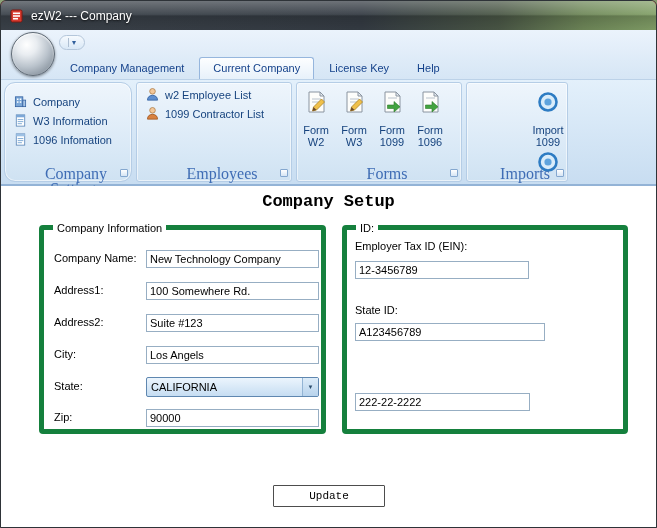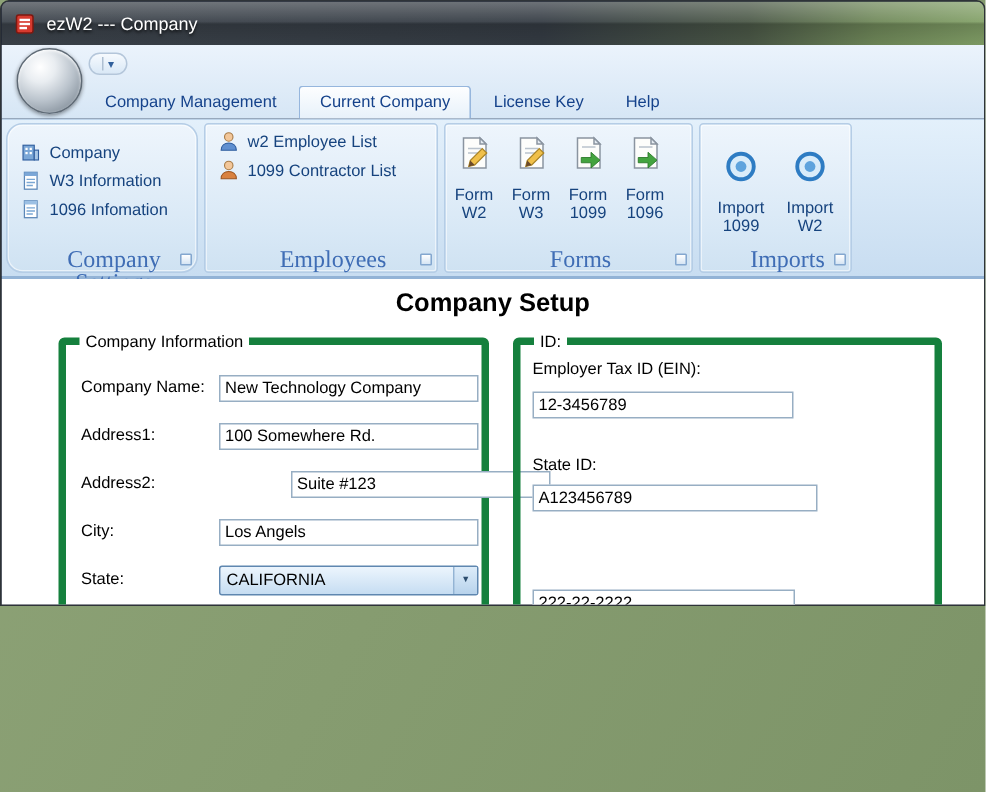--- a/index.html
+++ b/index.html
@@ -5,23 +5,23 @@
   html,body{margin:0;padding:0;}
   body{
     width:657px;height:528px;
     background:linear-gradient(120deg,#8fa478,#7d9468);
     font-family:"Liberation Sans",sans-serif;
     font-size:11px;color:#000;
     overflow:hidden;
   }
   *{box-sizing:border-box;}
   .window{
-    width:657px;height:404px;position:relative;
+    width:657px;height:528px;position:relative;
     border:1px solid #2e3338;border-radius:6px 6px 0 0;
-    overflow:hidden;background:#0f172a;
+    overflow:hidden;background:#ef4444;
   }
   
   .titlebar{
     height:29px;display:flex;align-items:center;gap:6px;padding-left:8px;
     background:
       linear-gradient(to bottom, rgba(255,255,255,.28), rgba(255,255,255,.06) 46%, rgba(0,0,0,.18) 52%, rgba(0,0,0,.05)),
       linear-gradient(to right, #3c434b 0%, #353c44 55%, #4b5847 76%, #70895a 89%, #83a168 100%);
   }
   .title-text{color:#fff;font-size:12px;text-shadow:0 1px 2px rgba(0,0,0,.75);}
   .app-icon{width:16px;height:16px;display:inline-block;}
@@ -64,21 +64,21 @@
   }
   .group{
     position:relative;border:1px solid #b5cde6;border-radius:3px;
     background:linear-gradient(#eef5fc,#d8e8f6 72%,#cfe2f2);
     box-shadow:inset 0 0 0 1px rgba(255,255,255,.55);
     padding-bottom:15px;
   }
   .g-settings{width:128px;padding-top:9px;border-radius:11px;}
   .g-emp{width:156px;padding-top:2px;}
   .g-forms{width:166px;display:flex;justify-content:flex-start;align-items:flex-start;padding-top:5px;}
-  .g-imports{width:102px;display:flex;justify-content:space-evenly;align-items:center;padding-top:5px;}
+  .g-imports{width:102px;display:flex;justify-content:space-evenly;align-items:flex-end;padding-top:5px;flex-direction:column;}
   .gfooter{
     position:absolute;left:16px;right:0;bottom:0;height:15px;line-height:15px;
     text-align:center;font-size:16px;color:#3f6db5;font-family:Liberation Serif, serif;
   }
   .launcher{
     position:absolute;right:3px;top:3px;width:8px;height:8px;
     border:1px solid #84a7cf;border-radius:1px;
     background:linear-gradient(#ffffff,#d6e5f4);cursor:pointer;
   }
   .vitem{
@@ -88,21 +88,21 @@
   .icon15{width:15px;height:15px;flex:0 0 15px;display:inline-flex;}
   .bigbtn{
     width:38px;display:flex;flex-direction:column;align-items:center;
     font-size:11px;line-height:12px;color:#16437e;padding-top:2px;cursor:pointer;text-align:center;
   }
   .icon24{width:24px;height:24px;display:inline-flex;margin-bottom:10px;}
   
   .main{position:relative;height:341px;background:#fff;}
   .page-title{
     padding-top:6px;text-align:center;
-    font-family:Liberation Sans, sans-serif;font-size:17px;font-weight:bold;color:#000;
+    font-family:Liberation Mono, monospace;font-size:17px;font-weight:bold;color:#000;
   }
   .gbox{position:absolute;border:5px solid #15803d;border-radius:4px;}
   .gbox-company{left:38px;top:39px;width:287px;height:209px;}
   .gbox-id{left:341px;top:39px;width:286px;height:209px;}
   .legend{
     position:absolute;top:-8px;left:9px;background:#fff;padding:0 4px;font-size:11px;
   }
   .flabel{position:absolute;left:10px;font-size:11px;white-space:nowrap;}
   .ftext{
     position:absolute;height:18px;border:1px solid #97aec3;background:#fff;
@@ -322,21 +322,21 @@
     <div class="gbox gbox-company">
       <span class="legend">Company Information</span>
 
       <span class="flabel" style="top:22px">Company Name:</span>
       <input class="ftext" style="top: 20px;" value="New Technology Company">
 
       <span class="flabel" style="top:54px">Address1:</span>
       <input class="ftext" style="top: 52px;" value="100 Somewhere Rd.">
 
       <span class="flabel" style="top:86px">Address2:</span>
-      <input class="ftext" style="top: 84px; margin-left: 48px;" value="Suite #123">
+      <input class="ftext" style="top: 84px;" value="Suite #123">
 
       <span class="flabel" style="top:118px">City:</span>
       <input class="ftext" style="top: 116px;" value="Los Angels">
 
       <span class="flabel" style="top:150px">State:</span>
       <div class="combo" style="top:147px">
         <span class="combo-text">CALIFORNIA</span>
         <span class="combo-btn">▼</span>
       </div>
 

